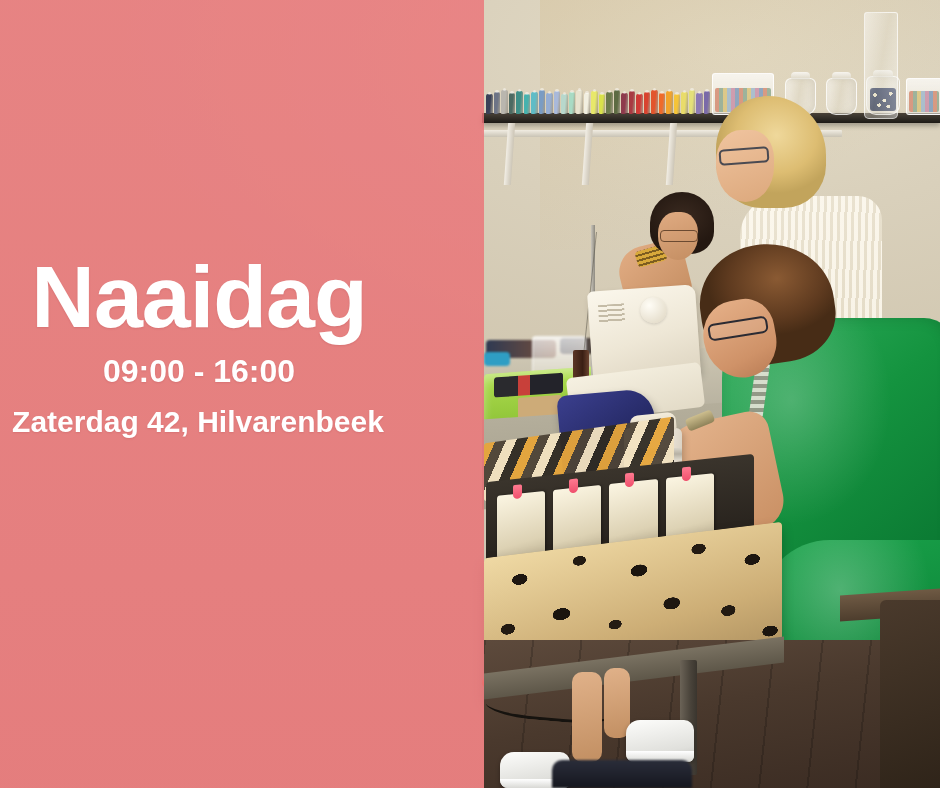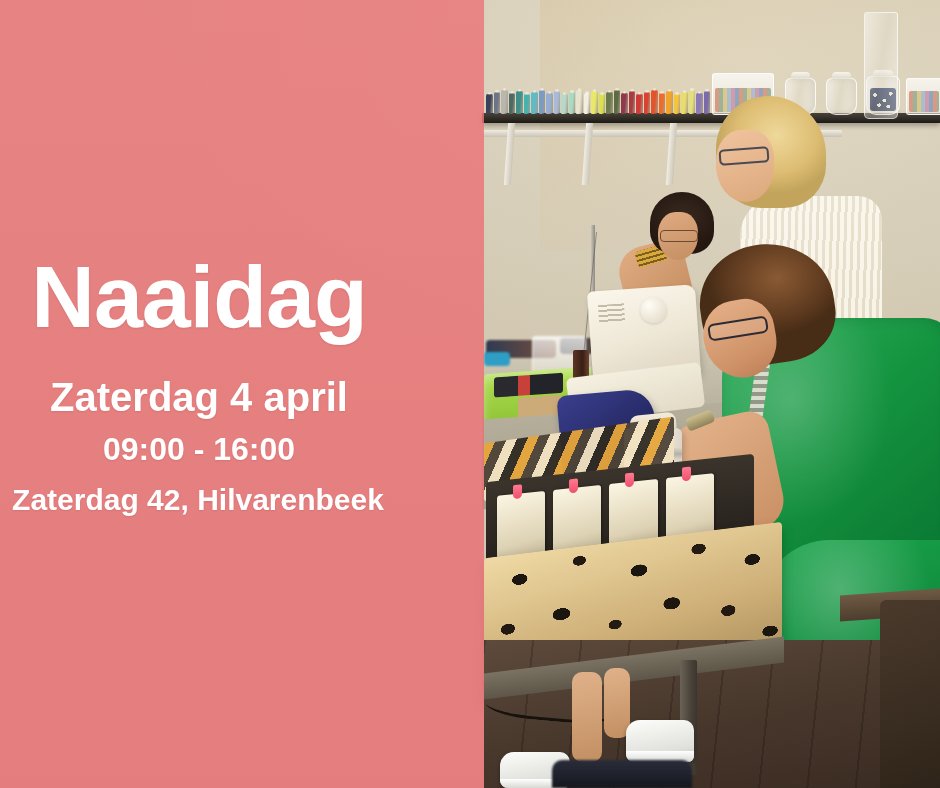--- a/index.html
+++ b/index.html
@@ -690,18 +690,17 @@
     <div class="bench"></div>
     <div class="chair-back"></div>
 
   </div>
 
   <div class="overlay-panel"></div>
   <div class="overlay-wash"></div>
 
   <div class="text-block">
     <h1 class="title">Naaidag</h1>
-    <div class="sub-date">Zaterdag 4 april</div>
     <div class="sub-time">09:00 - 16:00</div>
     <div class="sub-address">Zaterdag 42, Hilvarenbeek</div>
   </div>
 
 </div>
 
 </body></html>

